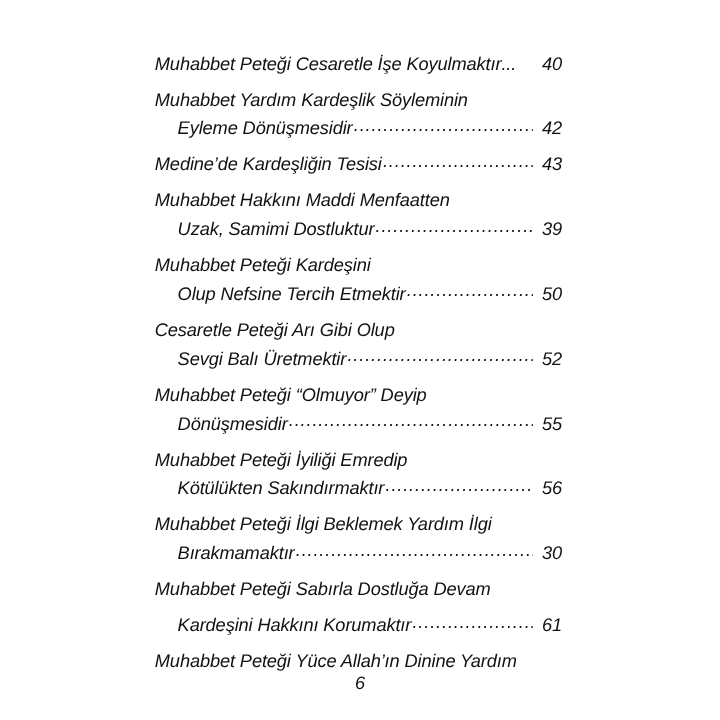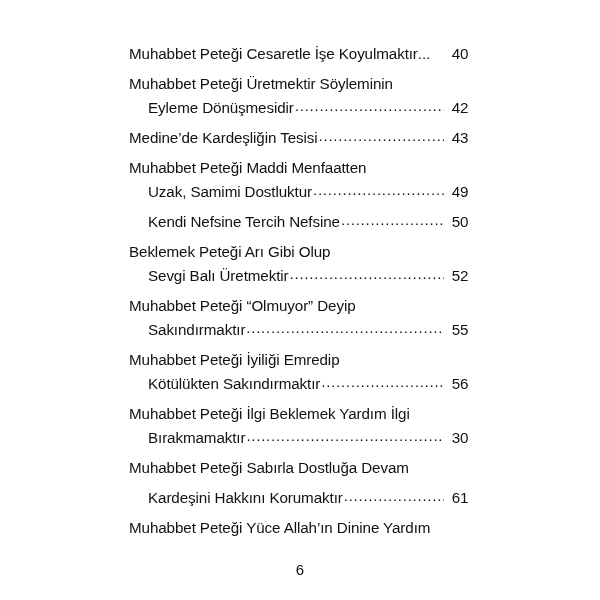--- a/index.html
+++ b/index.html
@@ -14,20 +14,21 @@
     font-family: "Liberation Sans", sans-serif;
     color: #111111;
   }
 
   .page {
     position: relative;
     width: 600px;
     height: 464px;
     background: #ffffff;
     box-sizing: border-box;
+    font-style: italic;
   }
 
   .toc {
     position: absolute;
     left: 129px;
     top: 42px;
     width: 342px;
   }
 
   .toc-entry {
@@ -110,68 +111,71 @@
       <div class="toc-entry">
         <div class="toc-line">
           <span class="toc-title">Muhabbet Peteği Cesaretle İşe Koyulmaktır</span>
           <span class="leader-short">...</span>
           <span class="leader-spacer"></span>
           <span class="toc-page">40</span>
         </div>
       </div>
       <div class="toc-entry">
         <div class="toc-line nolead">
-          <span class="toc-title">Muhabbet Peteği Üretmektir Söyleminin</span>
+          <span class="toc-title">Muhabbet Yardım Kardeşlik Söyleminin</span>
         </div>
         <div class="toc-line cont">
           <span class="toc-title">Eyleme Dönüşmesidir</span>
           <span class="leader"></span>
           <span class="toc-page">42</span>
         </div>
       </div>
       <div class="toc-entry">
         <div class="toc-line">
           <span class="toc-title">Medine’de Kardeşliğin Tesisi</span>
           <span class="leader"></span>
           <span class="toc-page">43</span>
         </div>
       </div>
       <div class="toc-entry">
         <div class="toc-line nolead">
-          <span class="toc-title">Muhabbet Peteği Maddi Menfaatten</span>
+          <span class="toc-title">Muhabbet Hakkını Maddi Menfaatten</span>
         </div>
         <div class="toc-line cont">
           <span class="toc-title">Uzak, Samimi Dostluktur</span>
           <span class="leader"></span>
-          <span class="toc-page">49</span>
-        </div>
-      </div>
-      <div class="toc-entry">
-        <div class="toc-line cont">
-          <span class="toc-title">Kendi Nefsine Tercih Nefsine</span>
+          <span class="toc-page">39</span>
+        </div>
+      </div>
+      <div class="toc-entry">
+        <div class="toc-line nolead">
+          <span class="toc-title">Muhabbet Peteği Kardeşini</span>
+        </div>
+        <div class="toc-line cont">
+          <span class="toc-title">Olup Nefsine Tercih Etmektir</span>
           <span class="leader"></span>
           <span class="toc-page">50</span>
         </div>
       </div>
       <div class="toc-entry">
         <div class="toc-line nolead">
-          <span class="toc-title">Beklemek Peteği Arı Gibi Olup</span>
+          <span class="toc-title">Cesaretle Peteği Arı Gibi Olup</span>
         </div>
         <div class="toc-line cont">
           <span class="toc-title">Sevgi Balı Üretmektir</span>
           <span class="leader"></span>
           <span class="toc-page">52</span>
         </div>
       </div>
       <div class="toc-entry">
         <div class="toc-line nolead">
           <span class="toc-title">Muhabbet Peteği “Olmuyor” Deyip</span>
         </div>
         <div class="toc-line cont">
-          <span class="toc-title">Sakındırmaktır</span>
+          <span class="toc-title">Dönüşmesidir</span>
           <span class="leader"></span>
           <span class="toc-page">55</span>
         </div>
       </div>
       <div class="toc-entry">
         <div class="toc-line nolead">
           <span class="toc-title">Muhabbet Peteği İyiliği Emredip</span>
         </div>
         <div class="toc-line cont">
           <span class="toc-title">Kötülükten Sakındırmaktır</span>

